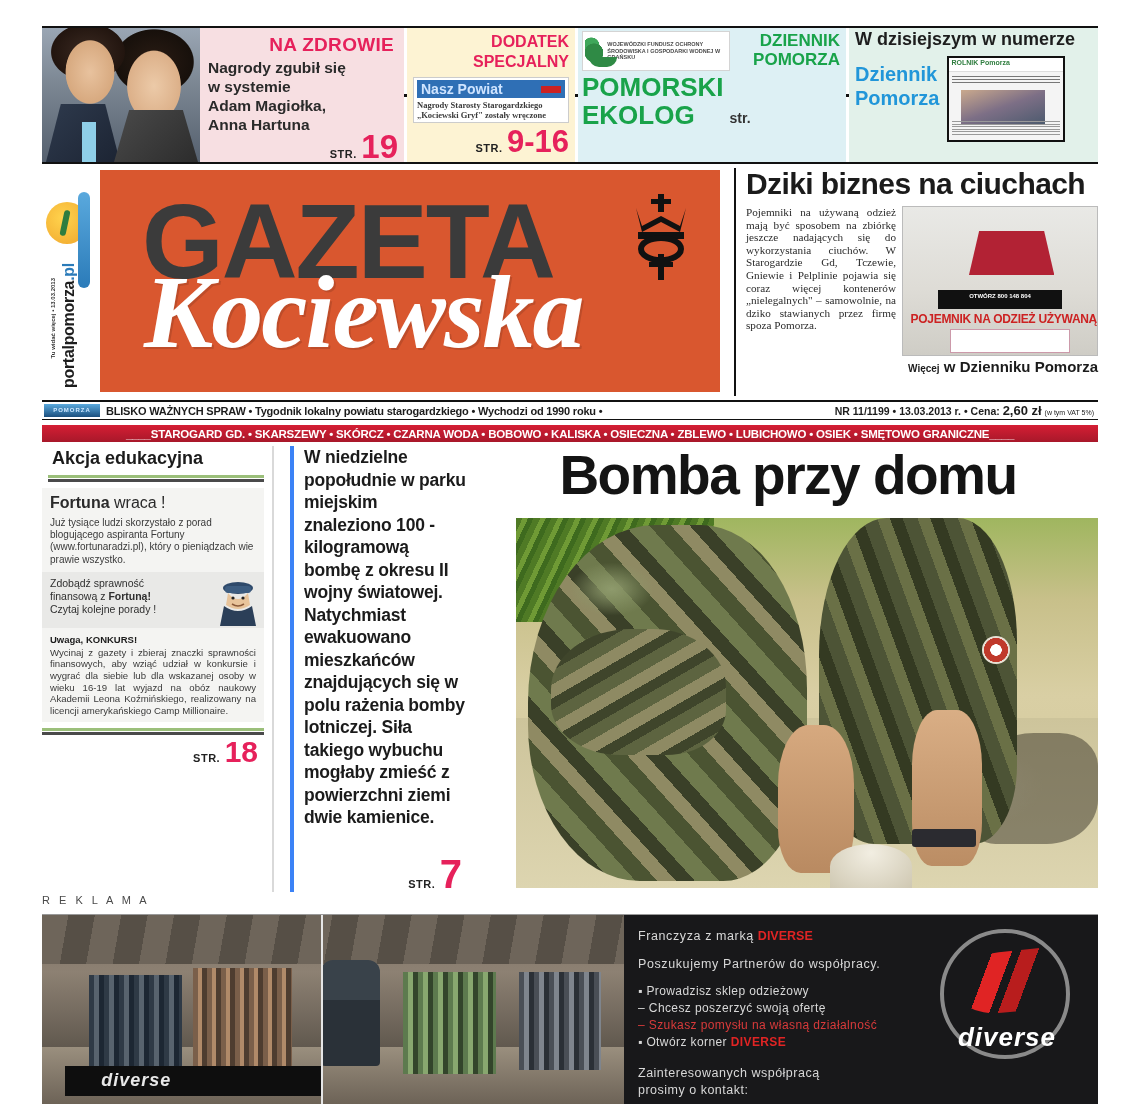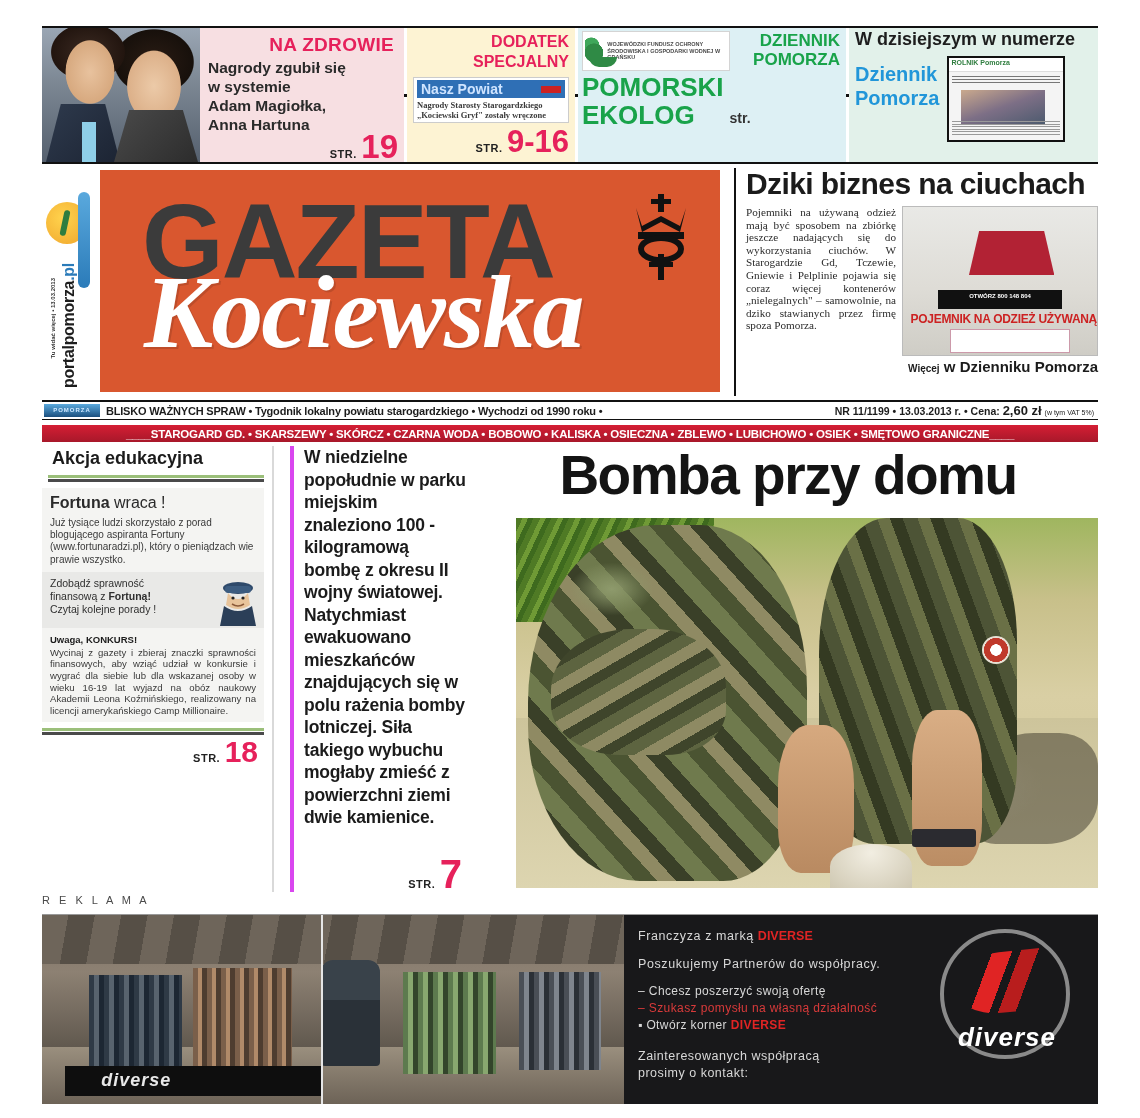--- a/index.html
+++ b/index.html
@@ -189,21 +189,21 @@
   .sb-cop { position:absolute; right:4px; bottom:2px; width:44px; height:48px; }
   .sb-konk { margin-top:6px; }
   .sb-konk .hd { font-size:9.5px; font-weight:bold; color:#1b1b1b; margin-bottom:2px; }
   .sb-konk p { font-size:9.6px; line-height:11.6px; color:#3a3a3a; text-align:justify; }
   .sb-foot-rule { height:3px; background:#9bbf7a; margin-top:6px; }
   .sb-foot-rule2 { height:3px; background:#4a4a4a; margin-top:1px; }
   .sb-str { text-align:right; padding:2px 6px 0 0; }
   .sb-str .str-num { font-size:30px; }
 
   .lead { position:absolute; left:248px; top:0; width:176px; height:446px;
-     border-left:4px solid #d946ef; padding-left:10px; }
+     border-left:4px solid #3b82f6; padding-left:10px; }
   .lead p { font-weight:bold; font-size:17.5px; line-height:22.5px; color:#1b1b1b; letter-spacing:-0.2px; }
   .lead-str { position:absolute; right:4px; bottom:0; }
   .lead-str .str-num { font-size:40px; line-height:36px; }
 
   .mainart { position:absolute; left:436px; top:0; right:0; height:446px; }
   .ma-head { font-weight:bold; font-size:55px; line-height:58px; color:#141414;
      letter-spacing:-1.5px; text-align:center; }
   .ma-photo { position:absolute; left:38px; top:72px; right:0; height:370px; overflow:hidden;
      background:
        linear-gradient(to bottom, #9fb65f 0%, #c8c08a 22%, #d9cfa4 48%, #cfc59a 100%);
@@ -506,20 +506,21 @@
       <div class="manq"></div>
       <div class="rack3"></div>
       <div class="rack4"></div>
       <div class="divider"></div>
       <div class="sign"><span>diverse</span></div>
     </div>
     <div class="ad-right">
       <div class="ad-r1"><span>Franczyza z marką </span><b>DIVERSE</b></div>
       <div class="ad-r2">Poszukujemy Partnerów do współpracy.</div>
       <div class="ad-list">
+        <div>▪ <span>Prowadzisz sklep odzieżowy</span></div>
         <div>– <span>Chcesz poszerzyć swoją ofertę</span></div>
         <div class="red">– <span>Szukasz pomysłu na własną działalność</span></div>
         <div>▪ <span>Otwórz korner </span><b>DIVERSE</b></div>
       </div>
       <div class="ad-r3">
         <div>Zainteresowanych współpracą</div>
         <div>prosimy o kontakt:</div>
       </div>
       <div class="ad-logo">
         <div class="ring"></div>

